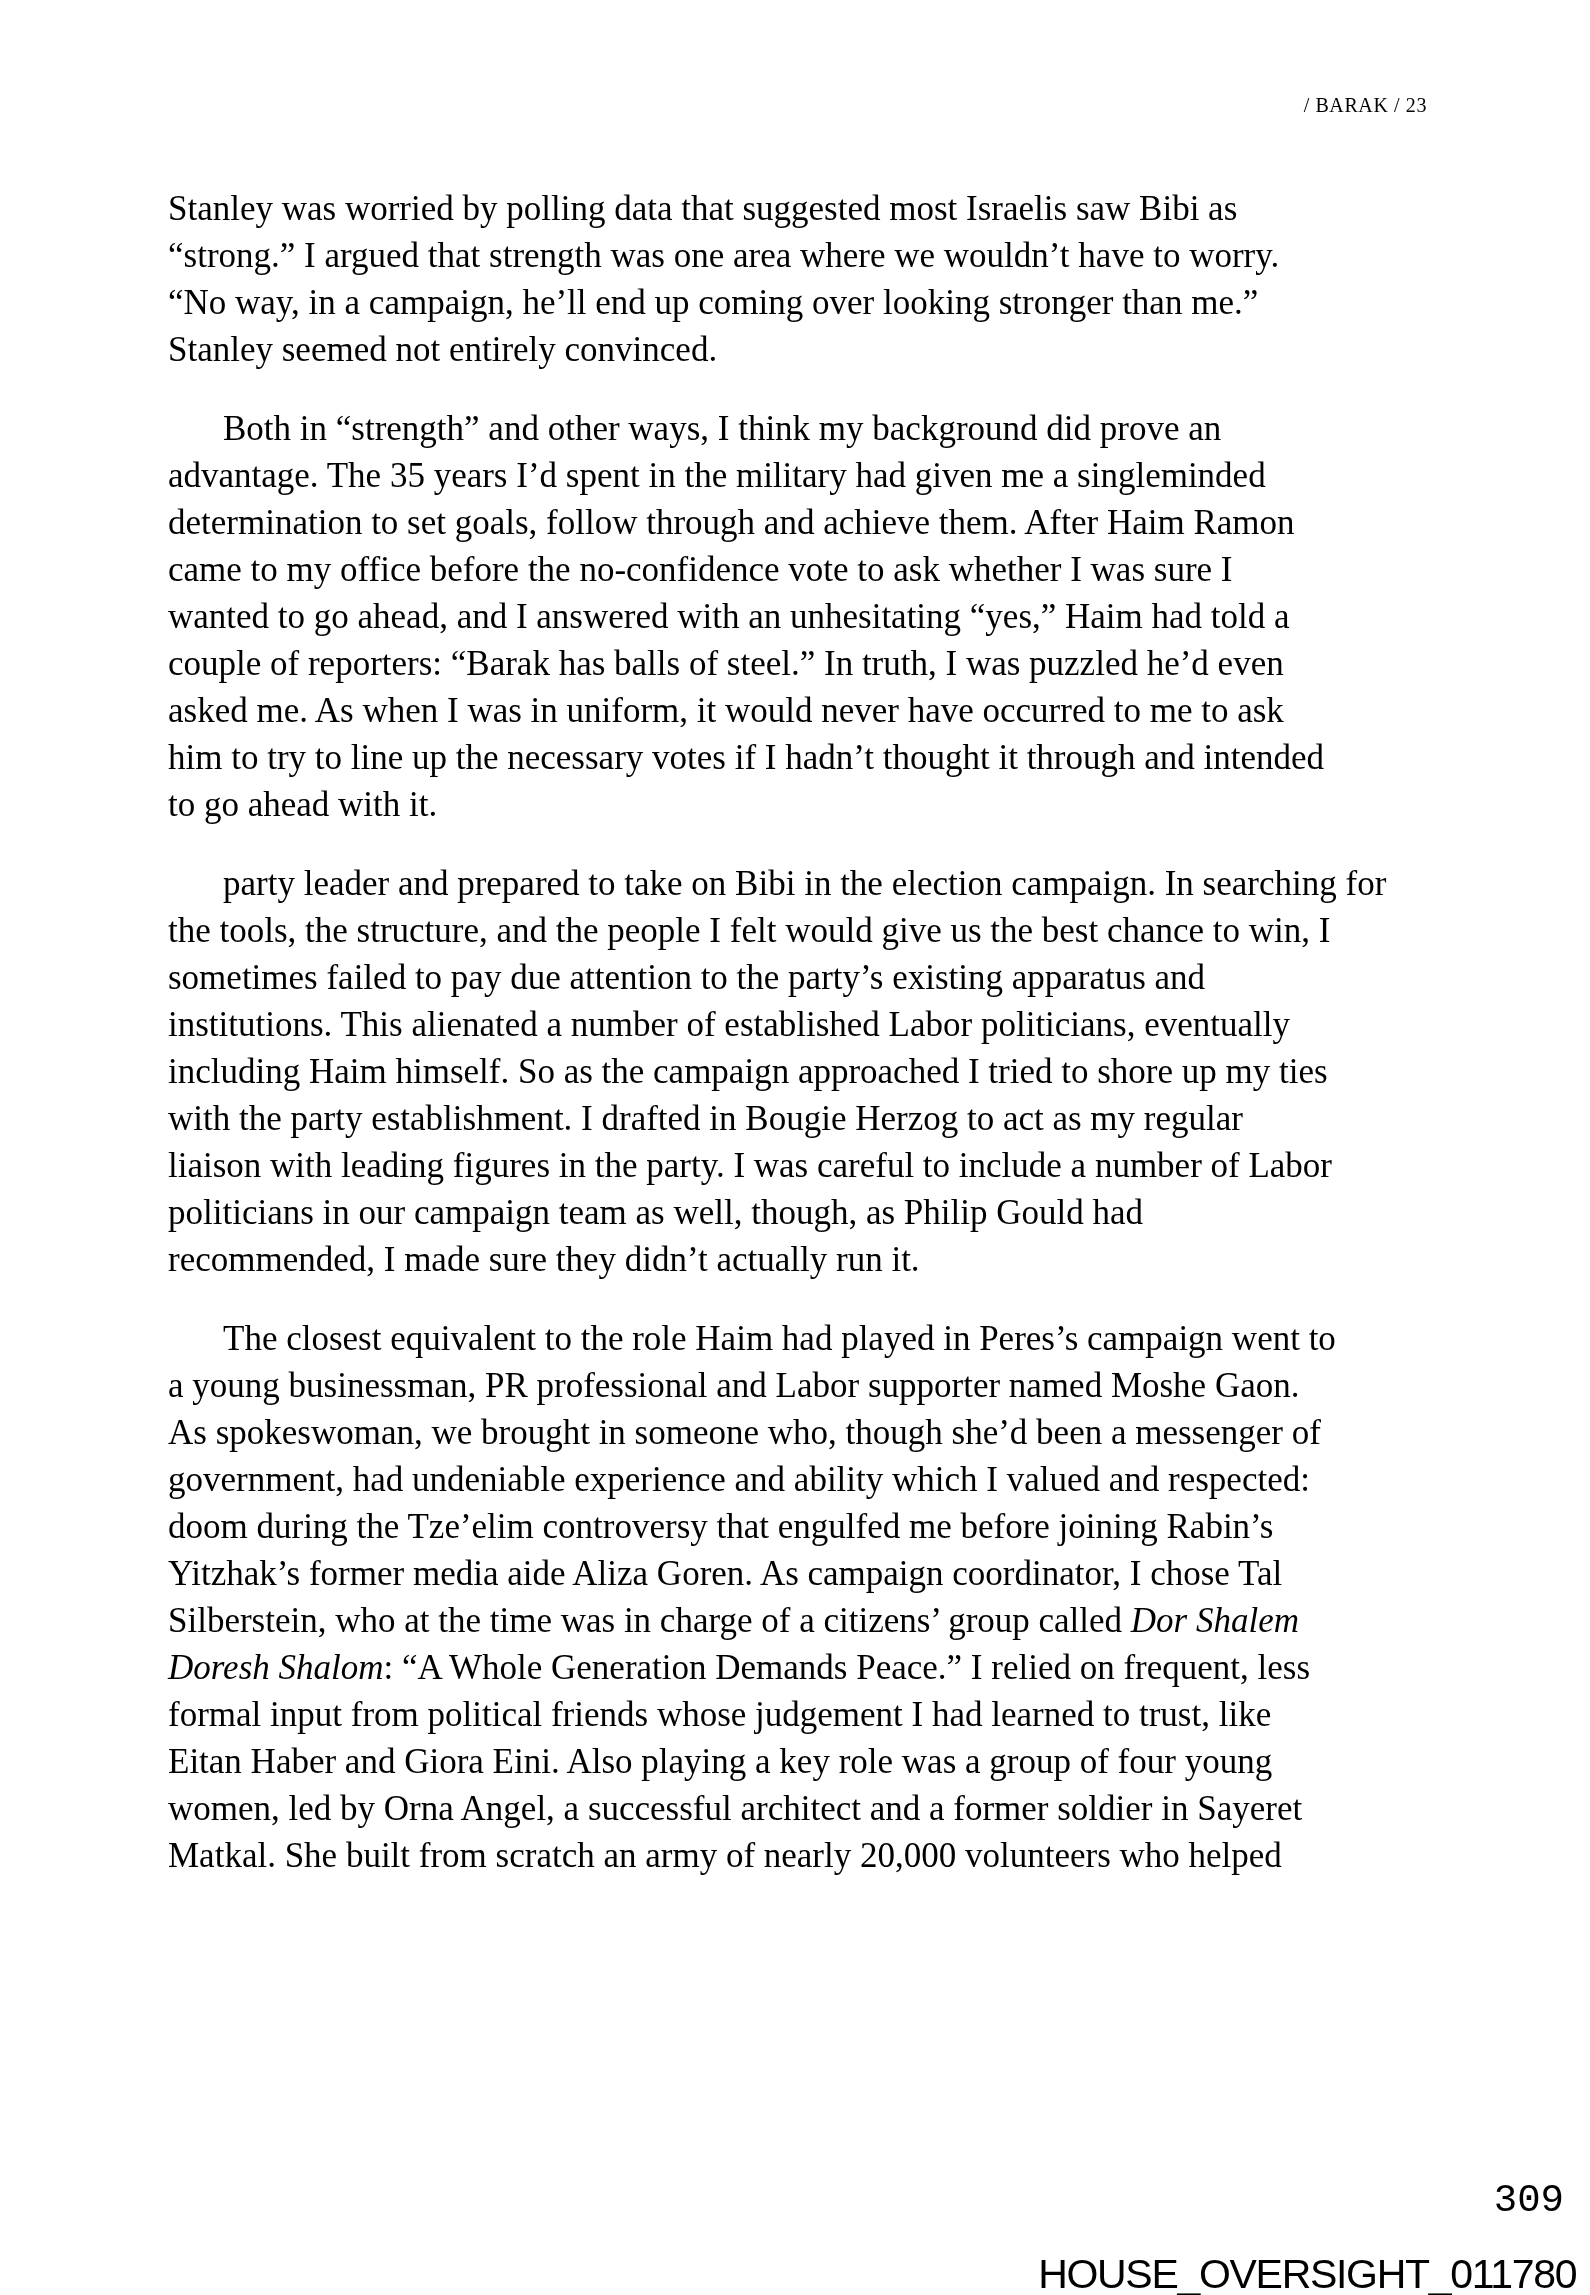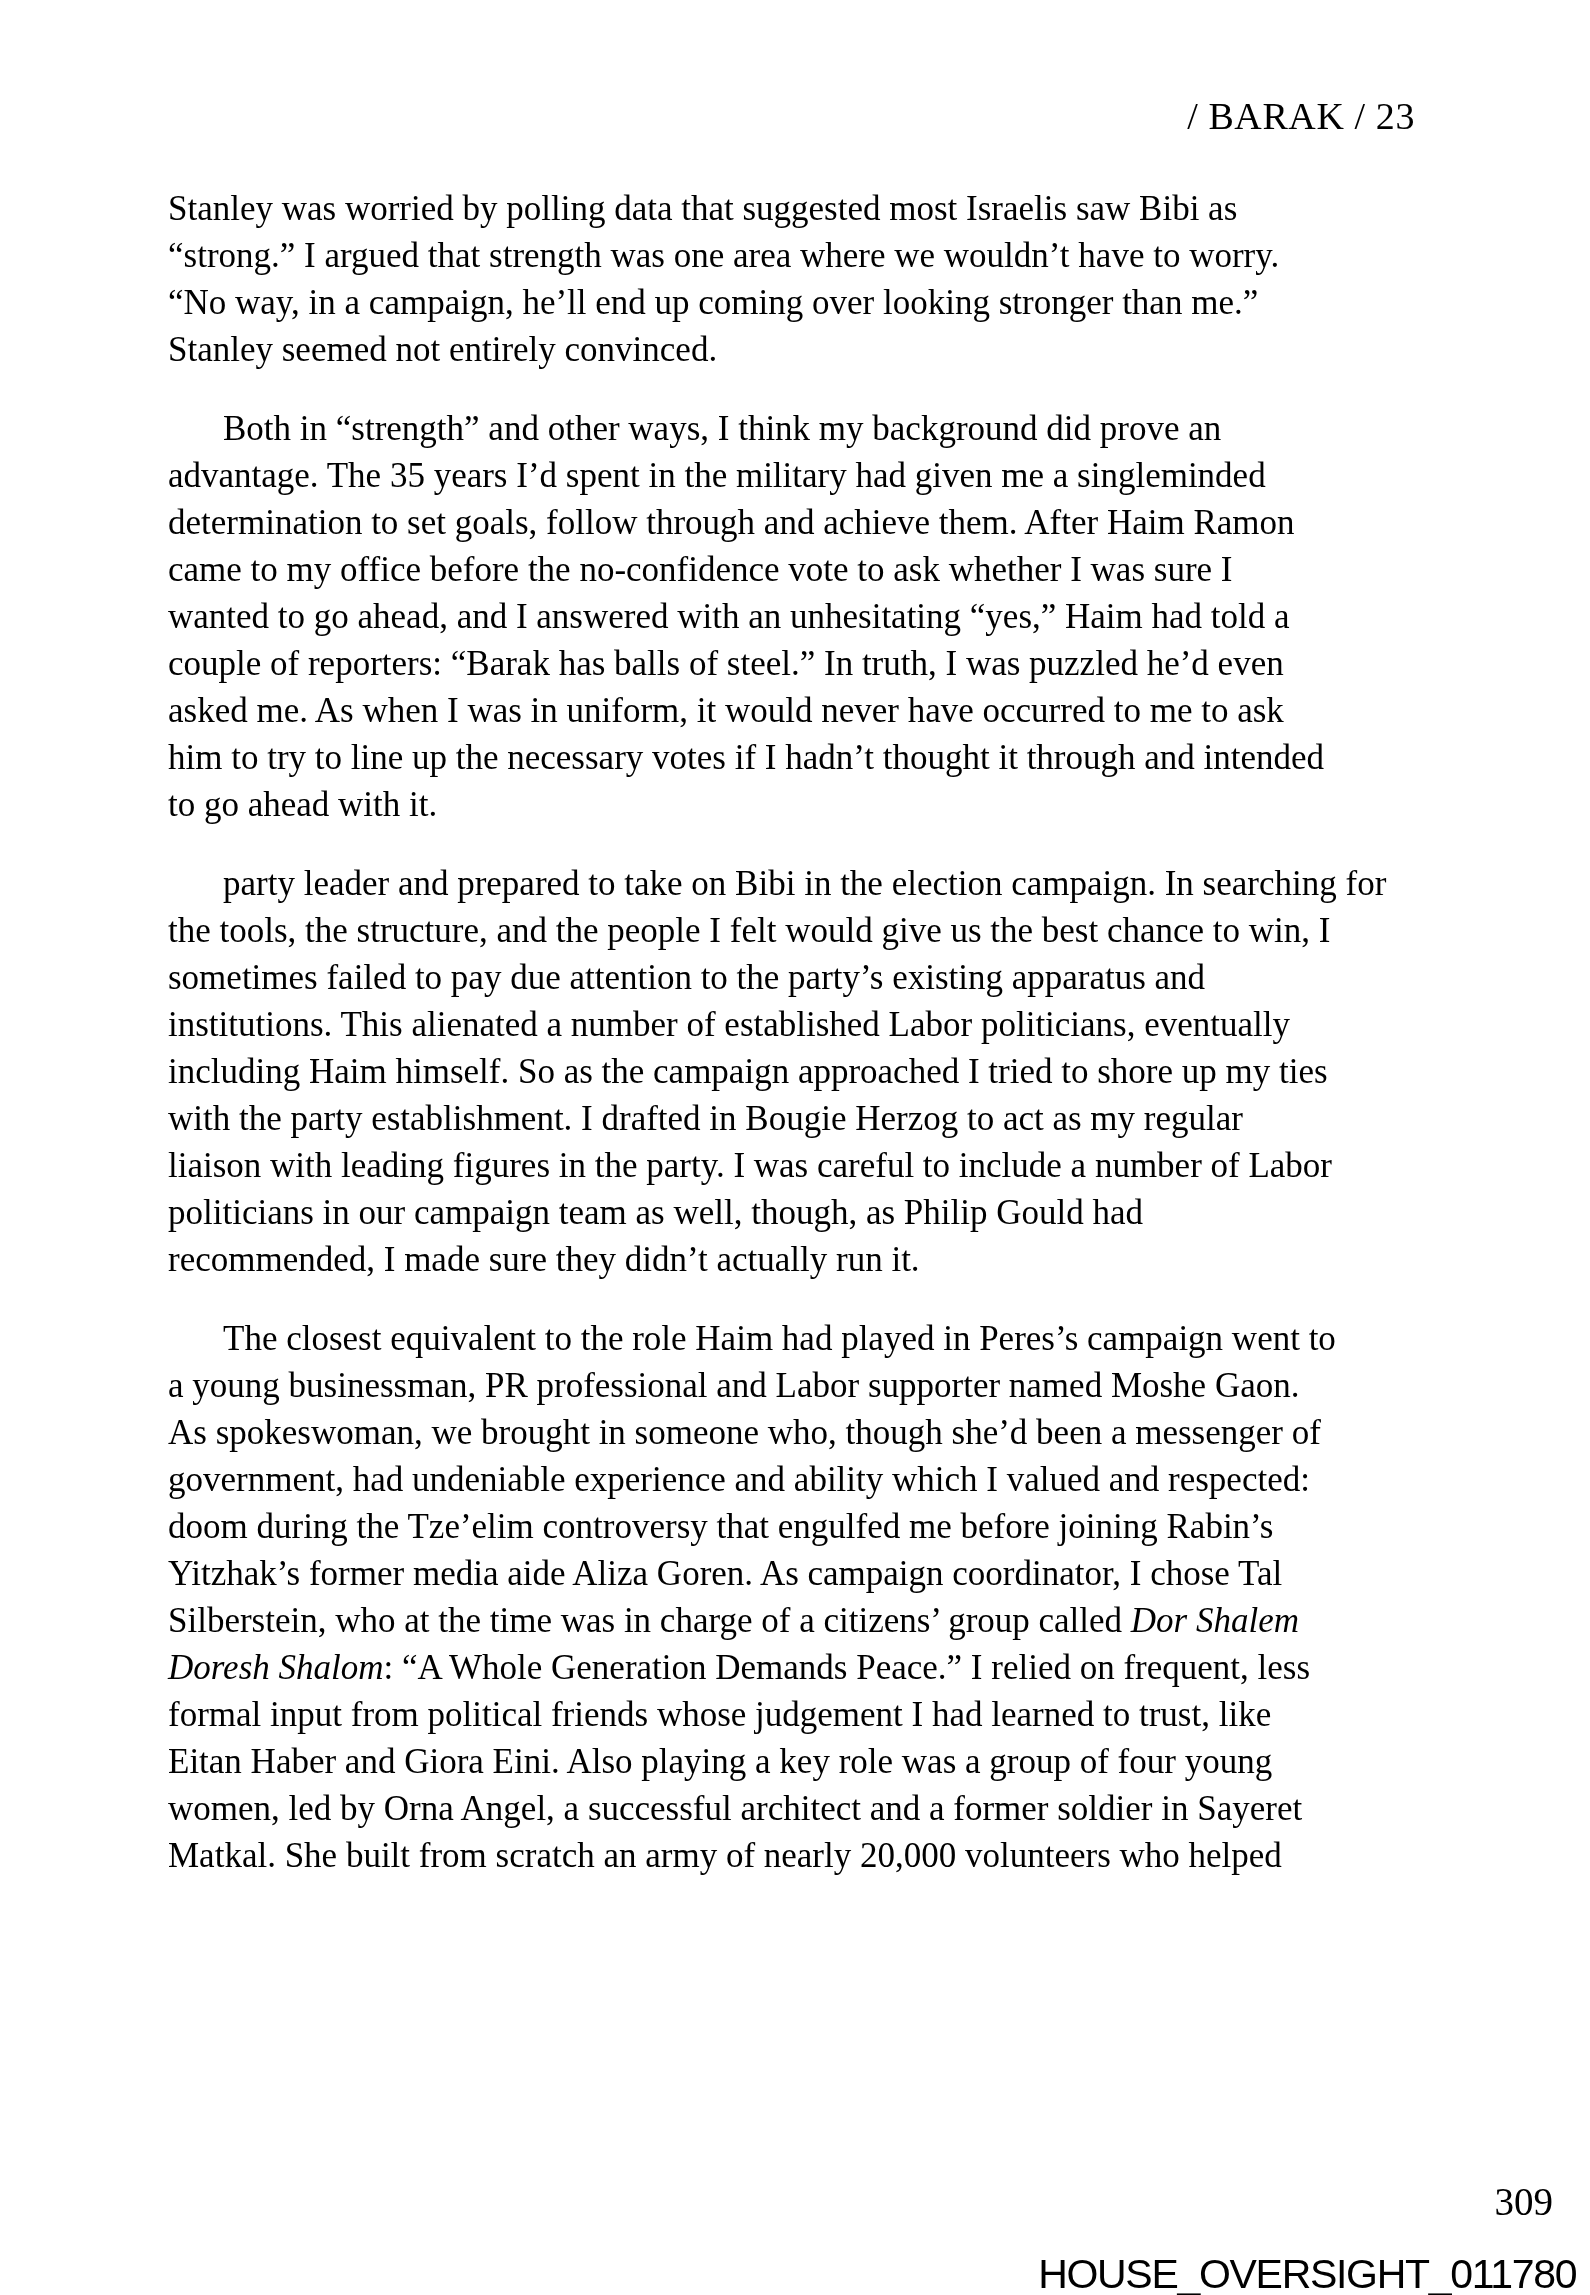--- a/index.html
+++ b/index.html
@@ -12,44 +12,44 @@
     width: 1591px;
     height: 2295px;
     background: #ffffff;
     color: #000000;
     font-family: "Liberation Serif", "DejaVu Serif", serif;
     overflow: hidden;
   }
   .running-header {
     position: absolute;
     top: 94px;
-    right: 176px;
-    font-size: 38px;
+    right: 164px;
+    font-size: 20px;
     letter-spacing: 0.6px;
     white-space: nowrap;
   }
   .page-body {
     position: absolute;
     left: 168px;
     top: 185px;
     width: 1277px;
     font-size: 35px;
     line-height: 47px;
     text-align: left;
   }
   .para { margin: 0; }
   .para + .para { margin-top: 32px; }
   .line { white-space: nowrap; }
   .para.indent .line:first-child { padding-left: 55px; margin-top: 16px; }
   .italic { font-style: italic; }
   .page-number {
     position: absolute;
     top: 2182px;
-    right: 38px;
-    font-family: Liberation Serif, serif;
+    right: 27px;
+    font-family: Liberation Mono, monospace;
     font-size: 39px;
     line-height: 1;
     white-space: nowrap;
     text-align: center;
   }
   .bates-stamp {
     position: absolute;
     top: 2254px;
     right: 14.8px;
     font-family: "Liberation Sans", "DejaVu Sans", sans-serif;

